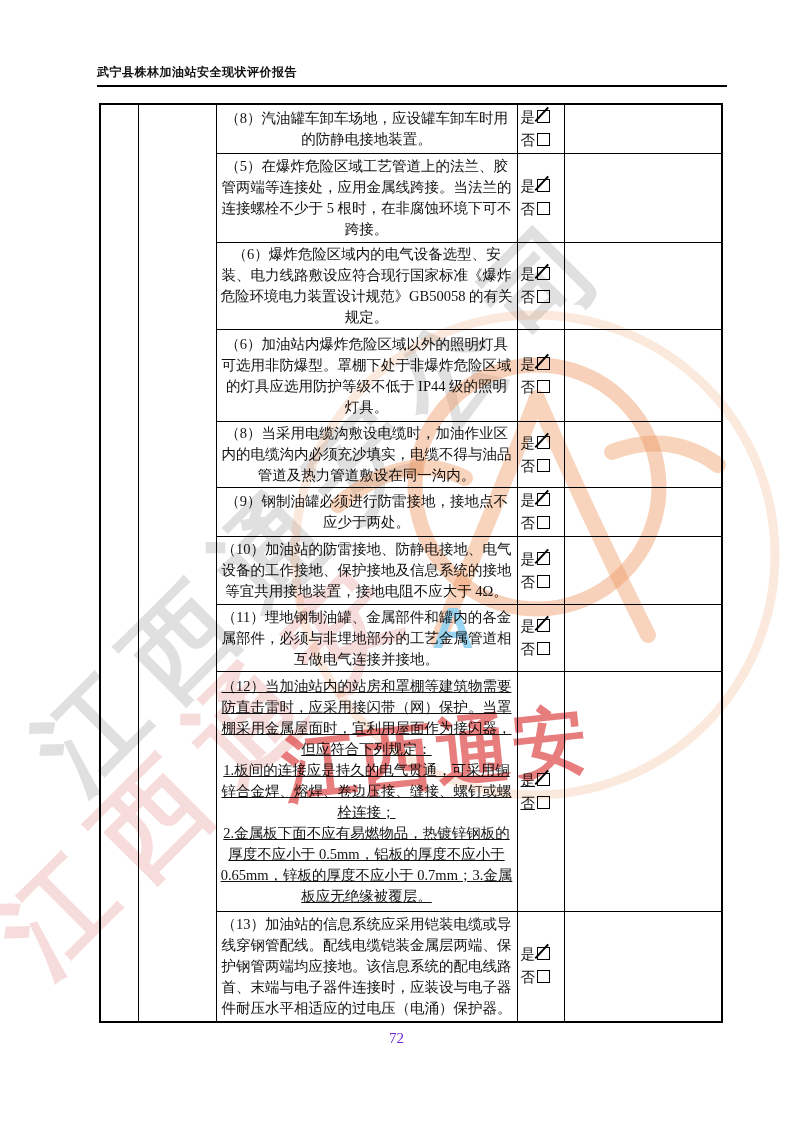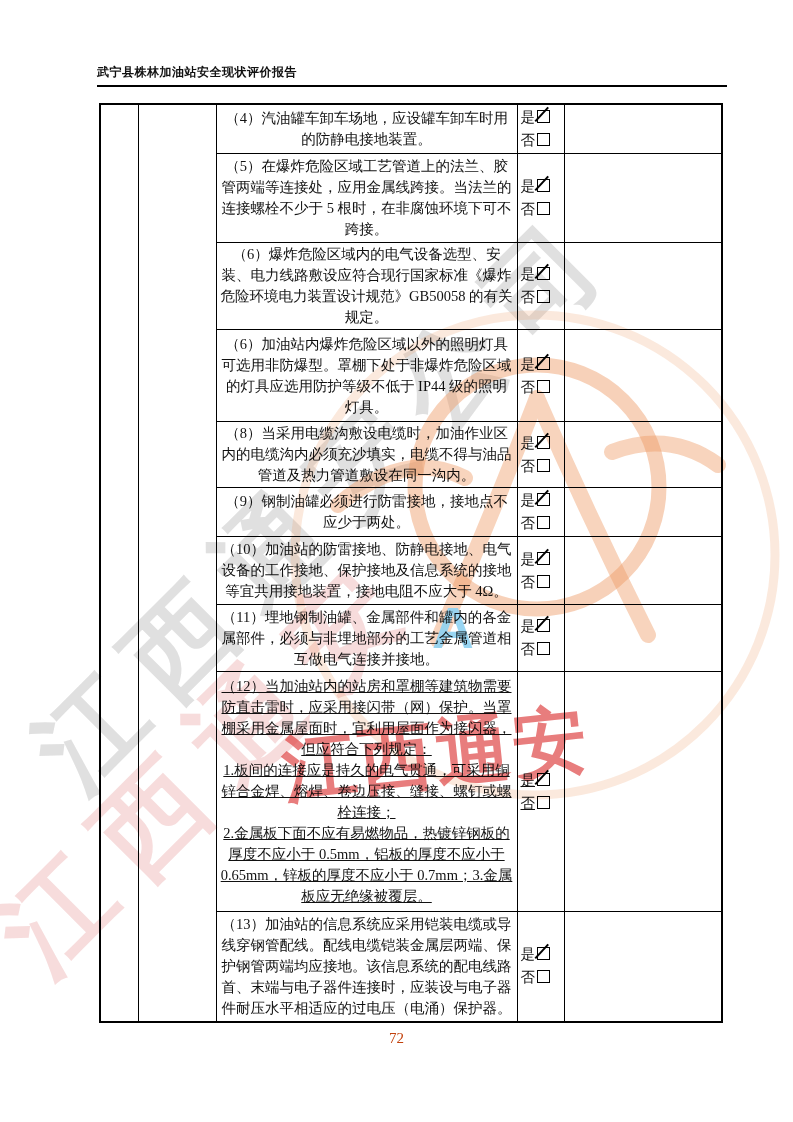--- a/index.html
+++ b/index.html
@@ -70,21 +70,21 @@
   .wm-red{
     position:absolute;left:283px;top:722px;
     font-size:74px;color:#e04b4b;opacity:.72;letter-spacing:3px;
     transform:rotate(-6deg);transform-origin:0 50%;
     white-space:nowrap;font-weight:bold;
   }
   .wm-svg{position:absolute;left:0;top:0;}
   
   .footer{
     position:absolute;left:0;top:1030px;width:100%;
-    text-align:center;font-size:15px;color:#c2410c;
+    text-align:center;font-size:15px;color:#6d28d9;
   }
 </style>
 </head>
 <body>
 
 <div class="page">
 
   <div class="header">
     <span class="h-left">武宁县株林加油站安全现状评价报告</span>
   </div>
@@ -95,21 +95,21 @@
         <col style="width:38px">
           <col style="width:78px">
           <col style="width:301px">
         <col style="width:47px">
           <col style="width:158px">
       </colgroup>
       <tbody id="tbl-body">
           <tr style="height: 40px;">
             <td class="c-span" rowspan="10"></td>
             <td class="c-span2" rowspan="10"></td>
-      <td class="c-text">（4）汽油罐车卸车场地，应设罐车卸车时用的防静电接地装置。</td>
+      <td class="c-text">（8）汽油罐车卸车场地，应设罐车卸车时用的防静电接地装置。</td>
       <td class="c-check">
         <div class="yn-line"><span class="yn-label">是</span><span class="cb checked"></span></div>
         <div class="yn-line"><span class="yn-label">否</span><span class="cb"></span></div>
       </td>
       <td class="c-remark"></td>
     </tr>
           <tr style="height: 89px;">
       <td class="c-text">（5）在爆炸危险区域工艺管道上的法兰、胶管两端等连接处，应用金属线跨接。当法兰的连接螺栓不少于 5 根时，在非腐蚀环境下可不跨接。</td>
       <td class="c-check">
         <div class="yn-line"><span class="yn-label">是</span><span class="cb checked"></span></div>

